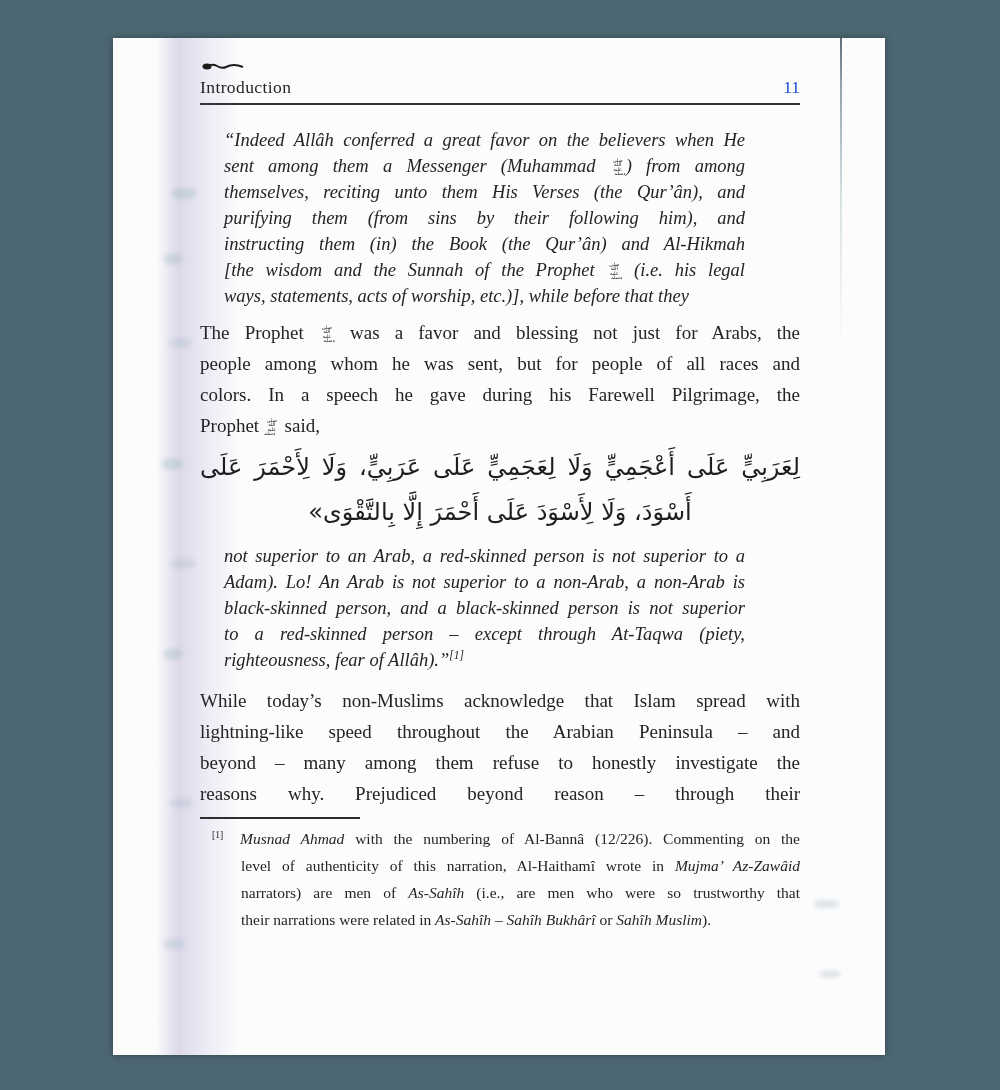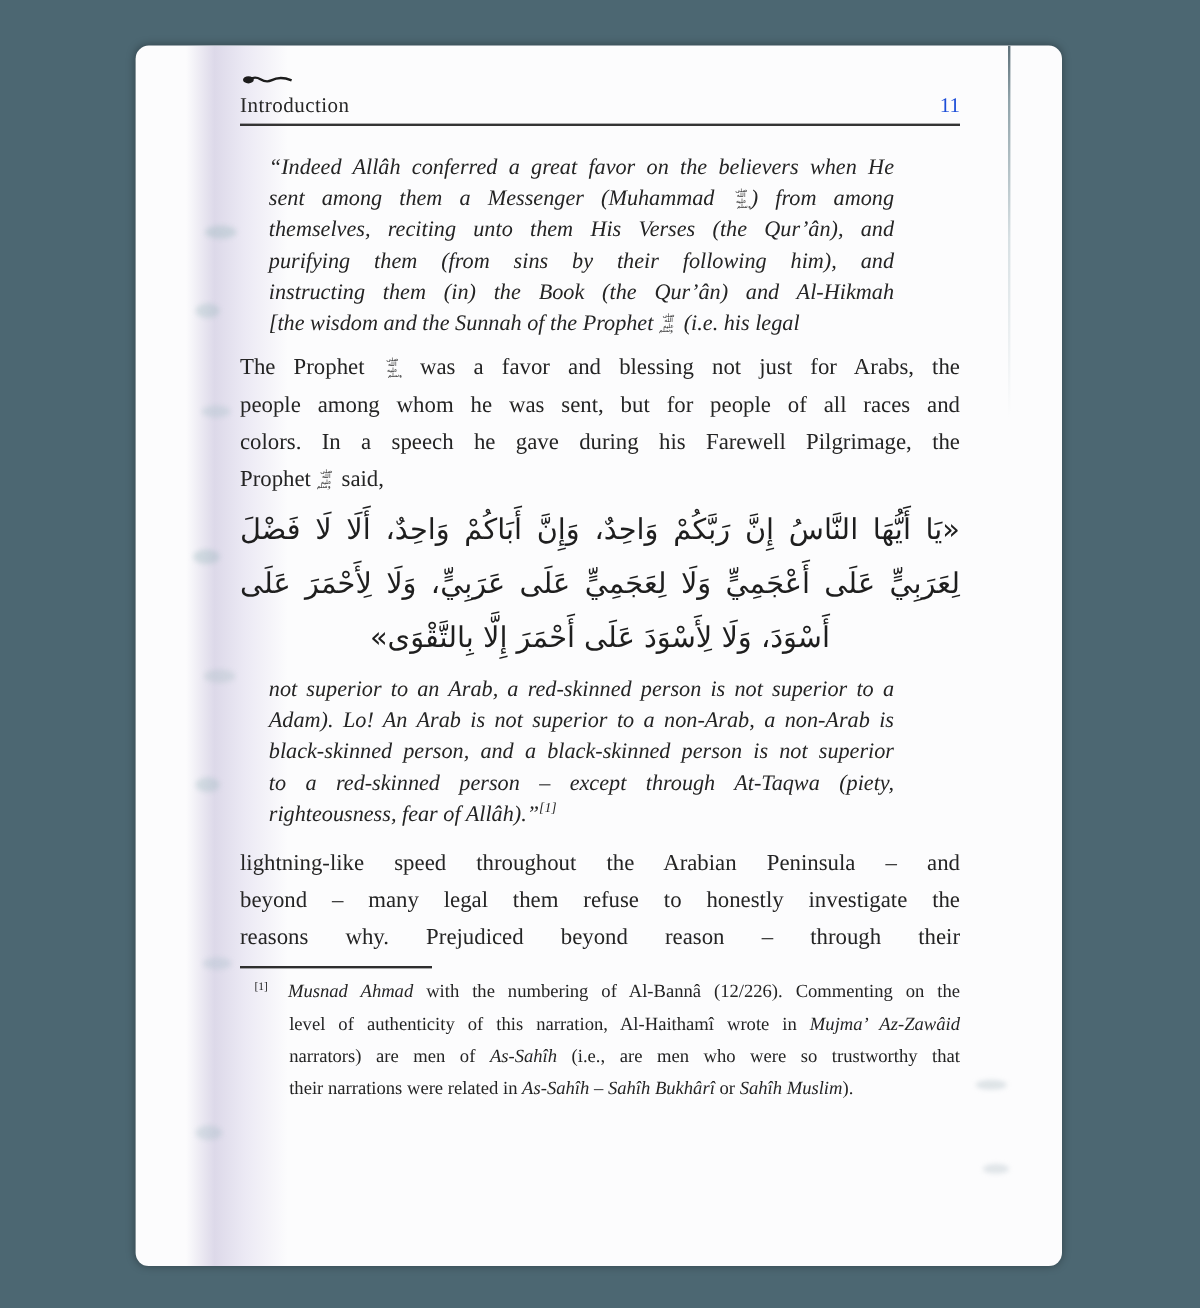--- a/index.html
+++ b/index.html
@@ -9,21 +9,20 @@
     font-family:"Liberation Serif", serif;
     position:relative;
     overflow:hidden;
   }
   .paper {
     position:absolute; left:113px; top:38px;
     width:772px; height:1017px;
     background:#fcfcfd;
     box-shadow:0 0 7px rgba(0,0,0,0.35);
     overflow:hidden;
-    border-radius:11px;
   }
   .gutter-shadow {
     position:absolute; left:42px; top:0; bottom:0; width:85px;
     background:linear-gradient(90deg,
       rgba(221,217,233,0) 0%,
       rgba(219,215,232,0.95) 28%,
       rgba(230,227,241,0.75) 58%,
       rgba(255,255,255,0) 100%);
     pointer-events:none;
   }
@@ -138,46 +137,47 @@
     </div>
     <div class="header-rule"></div>
 
     <div class="quote last-natural">
         <div class="line">“Indeed Allâh conferred a great favor on the believers when He</div>
         <div class="line">sent among them a Messenger (Muhammad <span class="saw">صلى الله عليه وسلم</span>) from among</div>
         <div class="line">themselves, reciting unto them His Verses (the Qur’ân), and</div>
         <div class="line">purifying them (from sins by their following him), and</div>
         <div class="line">instructing them (in) the Book (the Qur’ân) and Al-Hikmah</div>
         <div class="line">[the wisdom and the Sunnah of the Prophet <span class="saw">صلى الله عليه وسلم</span> (i.e. his legal</div>
+        <div class="line">ways, statements, acts of worship, etc.)], while before that they</div>
       </div>
 
     <div class="para last-natural">
         <div class="line">The Prophet <span class="saw">صلى الله عليه وسلم</span> was a favor and blessing not just for Arabs, the</div>
         <div class="line">people among whom he was sent, but for people of all races and</div>
         <div class="line">colors. In a speech he gave during his Farewell Pilgrimage, the</div>
         <div class="line">Prophet <span class="saw">صلى الله عليه وسلم</span> said,</div>
       </div>
 
     <div class="arabic">
-        <div class="line">«يَا أَيُّهَا النَّاسُ إِنَّ رَبَّكُمْ وَاحِدٌ، وَإِنَّ أَبَاكُمْ وَاحِدٌ، أَلَا لَا فَضْلَ</div>
         <div class="line">لِعَرَبِيٍّ عَلَى أَعْجَمِيٍّ وَلَا لِعَجَمِيٍّ عَلَى عَرَبِيٍّ، وَلَا لِأَحْمَرَ عَلَى</div>
         <div class="line">أَسْوَدَ، وَلَا لِأَسْوَدَ عَلَى أَحْمَرَ إِلَّا بِالتَّقْوَى»</div>
       </div>
 
     <div class="quote quote2 last-natural">
         <div class="line">not superior to an Arab, a red-skinned person is not superior to a</div>
         <div class="line">Adam). Lo! An Arab is not superior to a non-Arab, a non-Arab is</div>
         <div class="line">black-skinned person, and a black-skinned person is not superior</div>
         <div class="line">to a red-skinned person – except through At-Taqwa (piety,</div>
         <div class="line">righteousness, fear of Allâh).”<sup class="fn-ref">[1]</sup></div>
       </div>
 
     <div class="para para2">
+        <div class="line">While today’s non-Muslims acknowledge that Islam spread with</div>
         <div class="line">lightning-like speed throughout the Arabian Peninsula – and</div>
-        <div class="line">beyond – many legal them refuse to honestly investigate the</div>
+        <div class="line">beyond – many among them refuse to honestly investigate the</div>
         <div class="line">reasons why. Prejudiced beyond reason – through their</div>
       </div>
 
     <div class="fn-rule"></div>
 
     <div class="footnote last-natural">
         <div class="line"><sup class="fn-ref">[1]</sup> <i>Musnad Ahmad</i> with the numbering of Al-Bannâ (12/226). Commenting on the</div>
         <div class="line">level of authenticity of this narration, Al-Haithamî wrote in <i>Mujma’ Az-Zawâid</i></div>
         <div class="line">narrators) are men of <i>As-Sahîh</i> (i.e., are men who were so trustworthy that</div>
         <div class="line">their narrations were related in <i>As-Sahîh</i> – <i>Sahîh Bukhârî</i> or <i>Sahîh Muslim</i>).</div>

